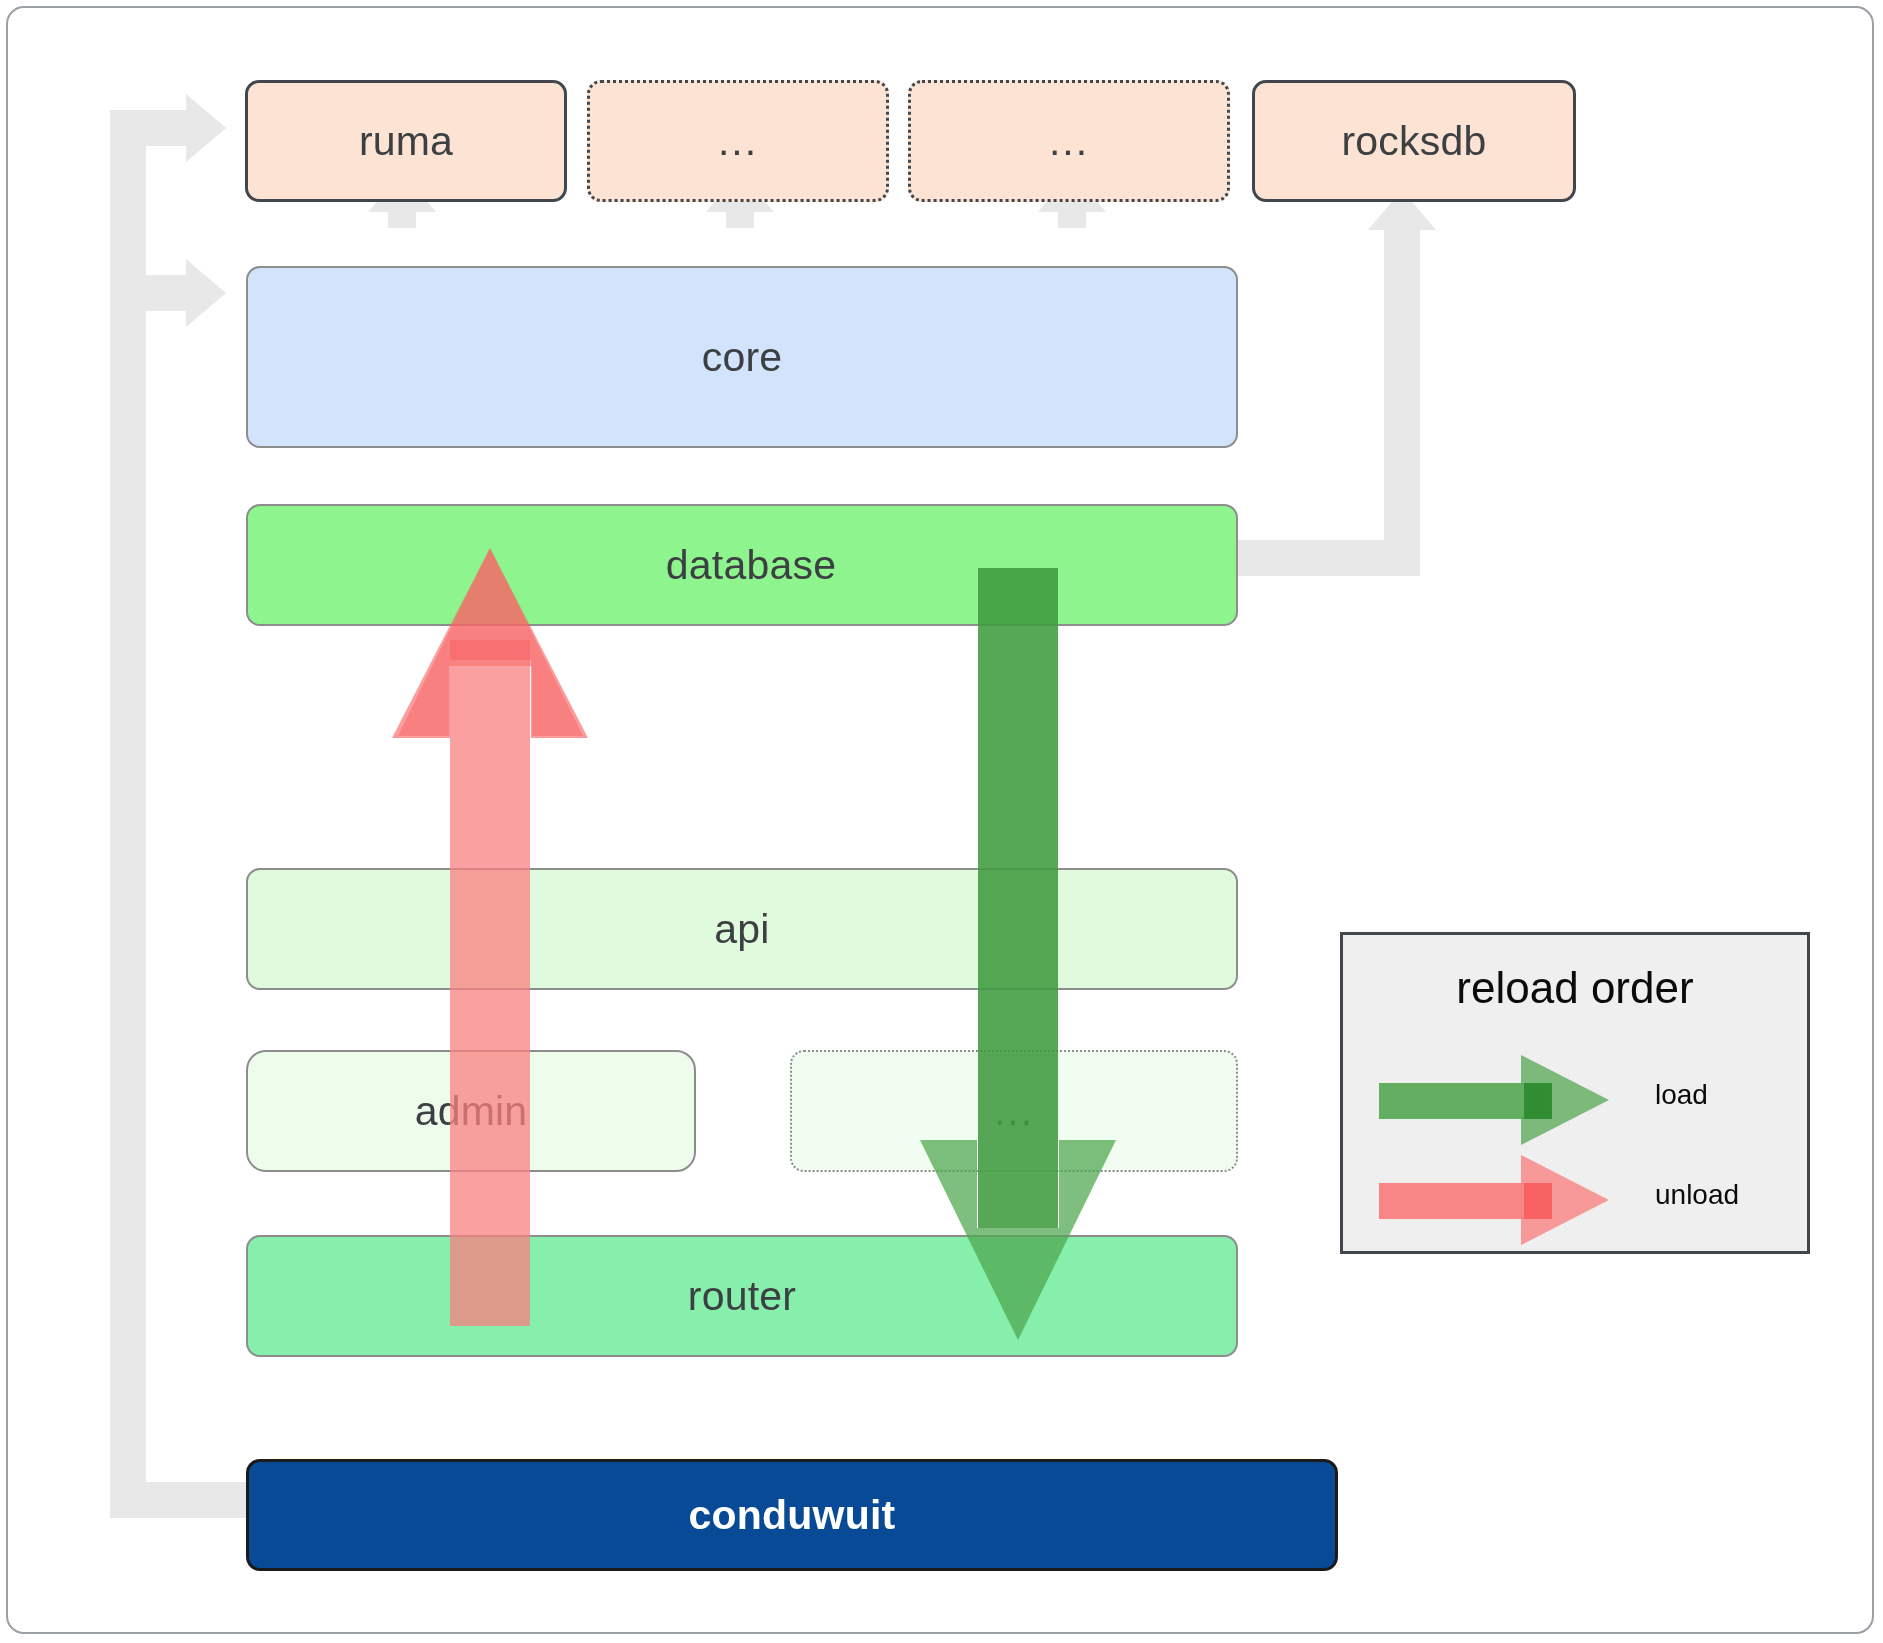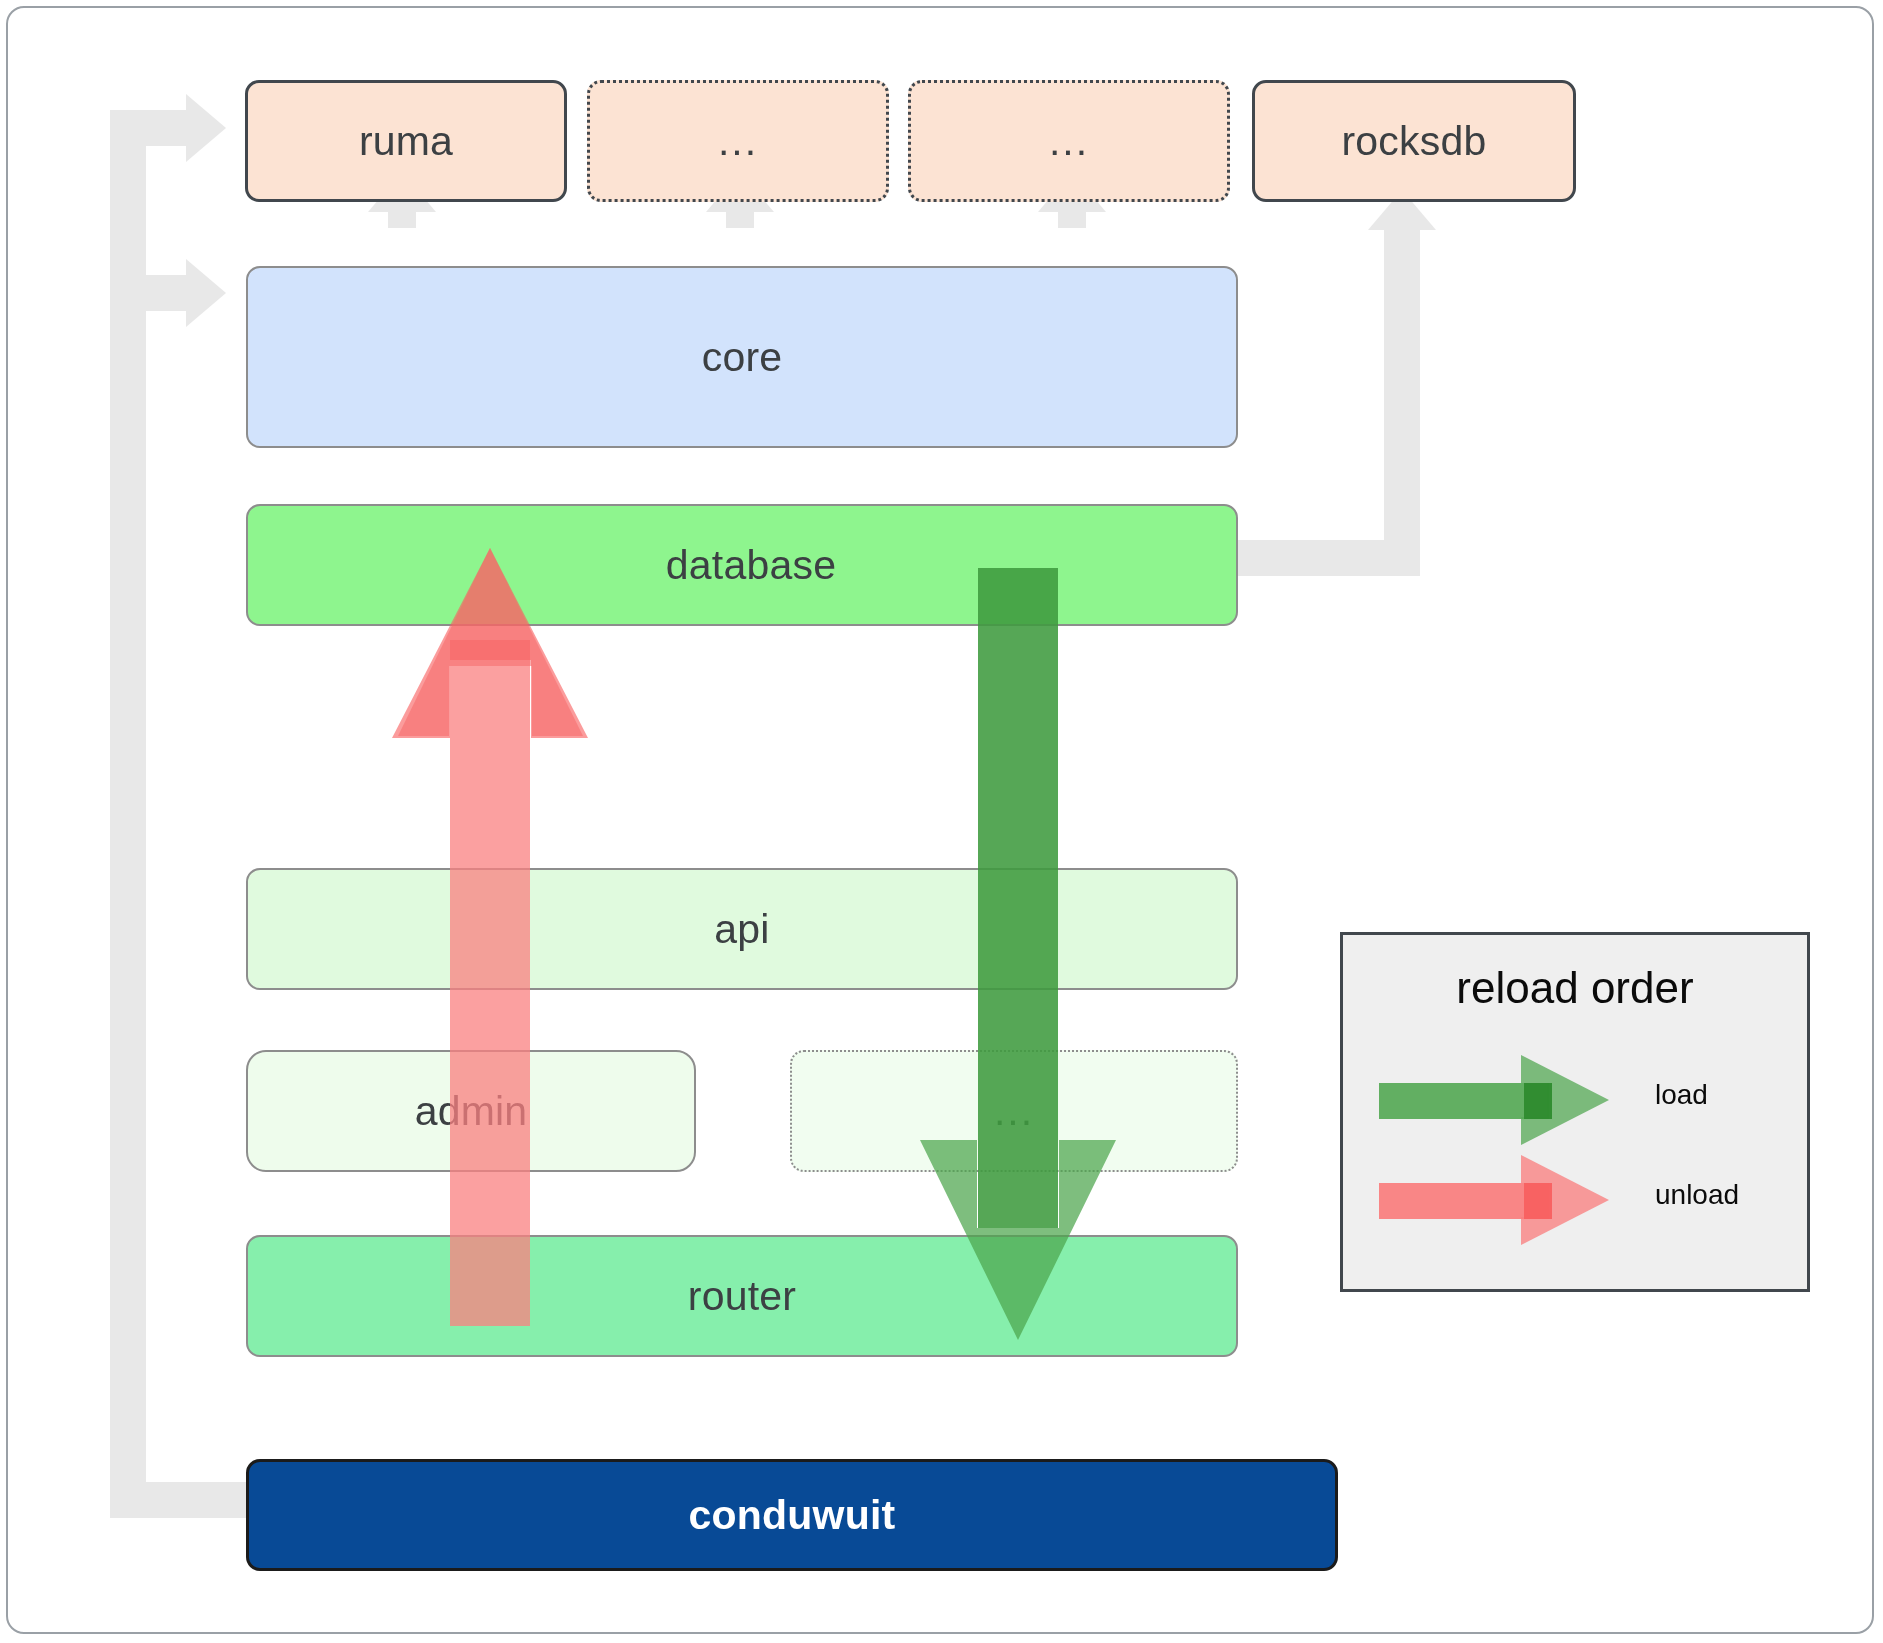--- a/index.html
+++ b/index.html
@@ -190,21 +190,21 @@
       <polygon points="490,548 588,738 531,738 531,660 450,660 450,738 392,738" fill="none"></polygon>
       <polygon points="490,548 398,736 449,736 449,666 532,666 532,736 583,736" fill="#f56a6a" fill-opacity="0.55"></polygon>
     </g>
 
     <g>
       <rect x="978" y="568" width="80" height="660" fill="#3f9b3f" fill-opacity="0.88"></rect>
       <polygon points="1018,1340 920,1140 977,1140 977,1228 1059,1228 1059,1140 1116,1140" fill="#4ca54c" fill-opacity="0.72"></polygon>
     </g>
   </svg>
 
-  <div id="legend" style="left:1340px; top:932px; width:470px; height:360px;padding-left:16px;">
+  <div id="legend" style="left:1340px; top:932px; width:470px; height:322px;padding-left:16px;">
     <div id="legend-title">reload order</div>
 
     <svg style="position:absolute; left:36px; top:118px;" width="250" height="94" viewBox="0 0 250 94">
       <rect x="0" y="30" width="170" height="36" fill="#5aab5a" fill-opacity="0.95"></rect>
       <polygon points="230,47 142,2 142,30 168,30 168,64 142,64 142,92" fill="#5aab5a" fill-opacity="0.78"></polygon>
       <rect x="145" y="30" width="28" height="36" fill="#2e8b2e" fill-opacity="0.95"></rect>
     </svg>
     <div class="legend-label" style="left:312px; top:144px;">load</div>
 
     <svg style="position:absolute; left:36px; top:218px;" width="250" height="94" viewBox="0 0 250 94">

